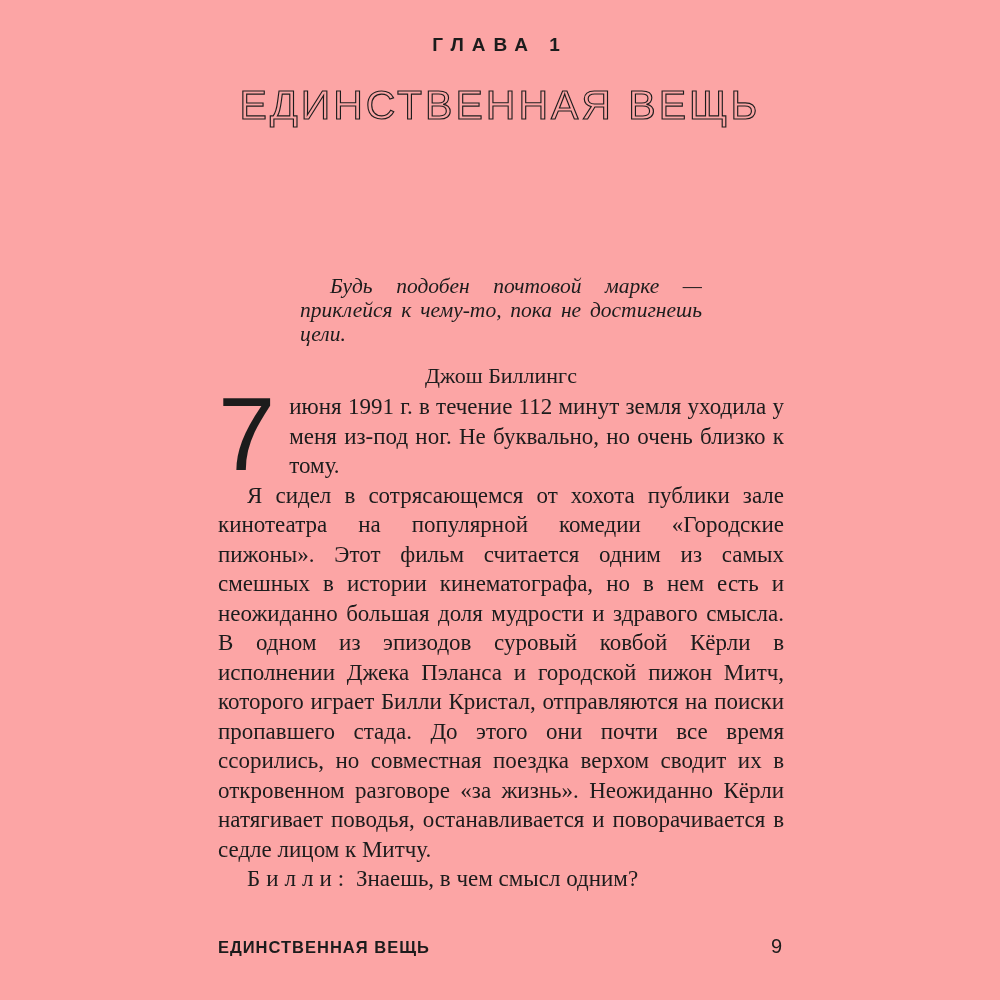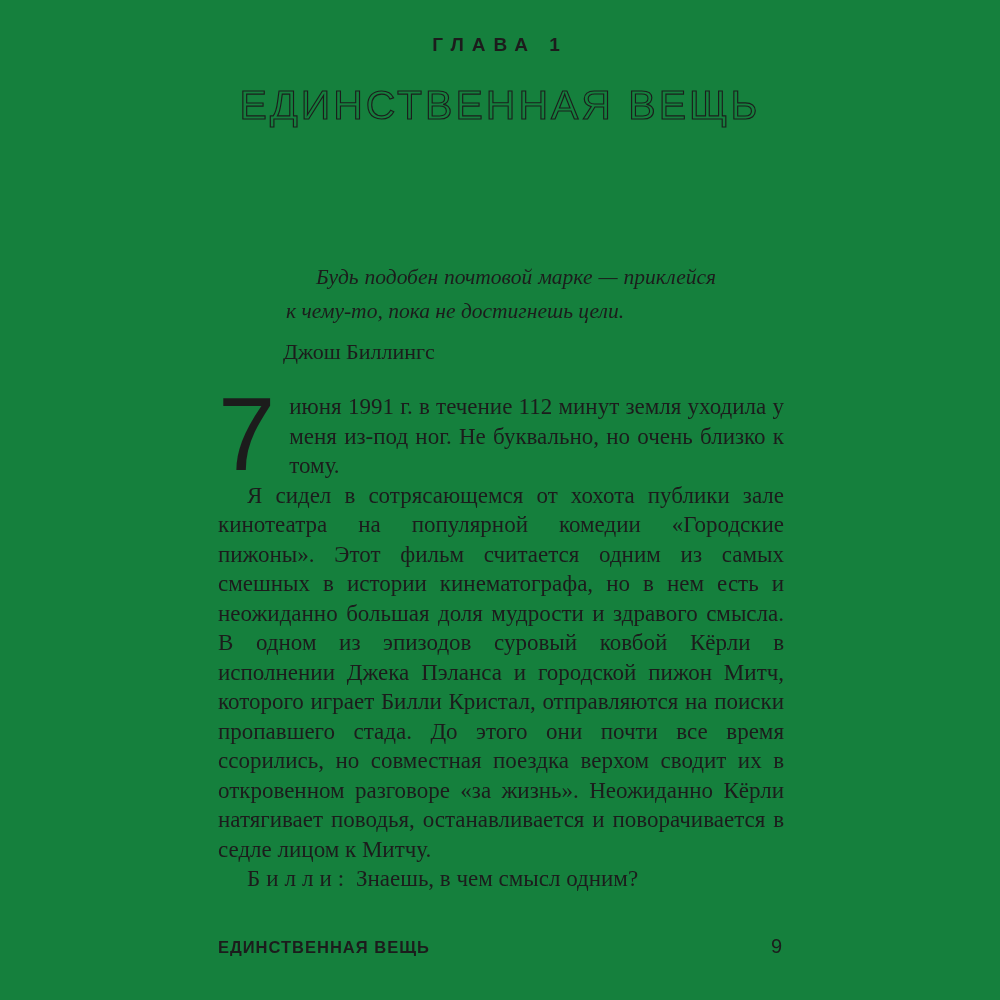--- a/index.html
+++ b/index.html
@@ -1,19 +1,19 @@
 <!DOCTYPE html>
 <html lang="ru"><head>
 <meta charset="utf-8">
 <style>
   html,body{margin:0;padding:0;background:#ffffff;}
   .page{
     position:relative;
     width:1000px;height:1000px;
-    background:#15803d;
+    background:#fca5a5;
     color:#1c1c1c;
     font-family:"Liberation Serif","DejaVu Serif",serif;
     overflow:hidden;
   }
   
   .chapter-label{
     position:absolute;top:34px;left:0;right:0;
     text-align:center;
     font-family:"Liberation Sans","DejaVu Sans",sans-serif;
     font-weight:700;
@@ -37,29 +37,29 @@
       -webkit-text-stroke:1.15px #1c1c1c;
     }
   }
   
   .epigraph{
     position:absolute;top:257px;left:283px;width:436px;
   }
   .epigraph-text{
     font-style:italic;
     font-size:21.5px;
-    line-height:34px;
+    line-height:24px;
     text-align:justify;
     text-indent:30px;
-    margin:3px;
+    margin:17px;
   }
   .epigraph-attribution{
     margin:11px 0 0 0;
     font-size:22px;
-    text-align:left;
+    text-align:center;
   }
   
   .body-text{
     position:absolute;top:392px;left:218px;width:566px;
     font-size:23px;
     line-height:29.5px;
     text-align:justify;
   }
   .body-text p{margin:0;}
   .dropcap{

